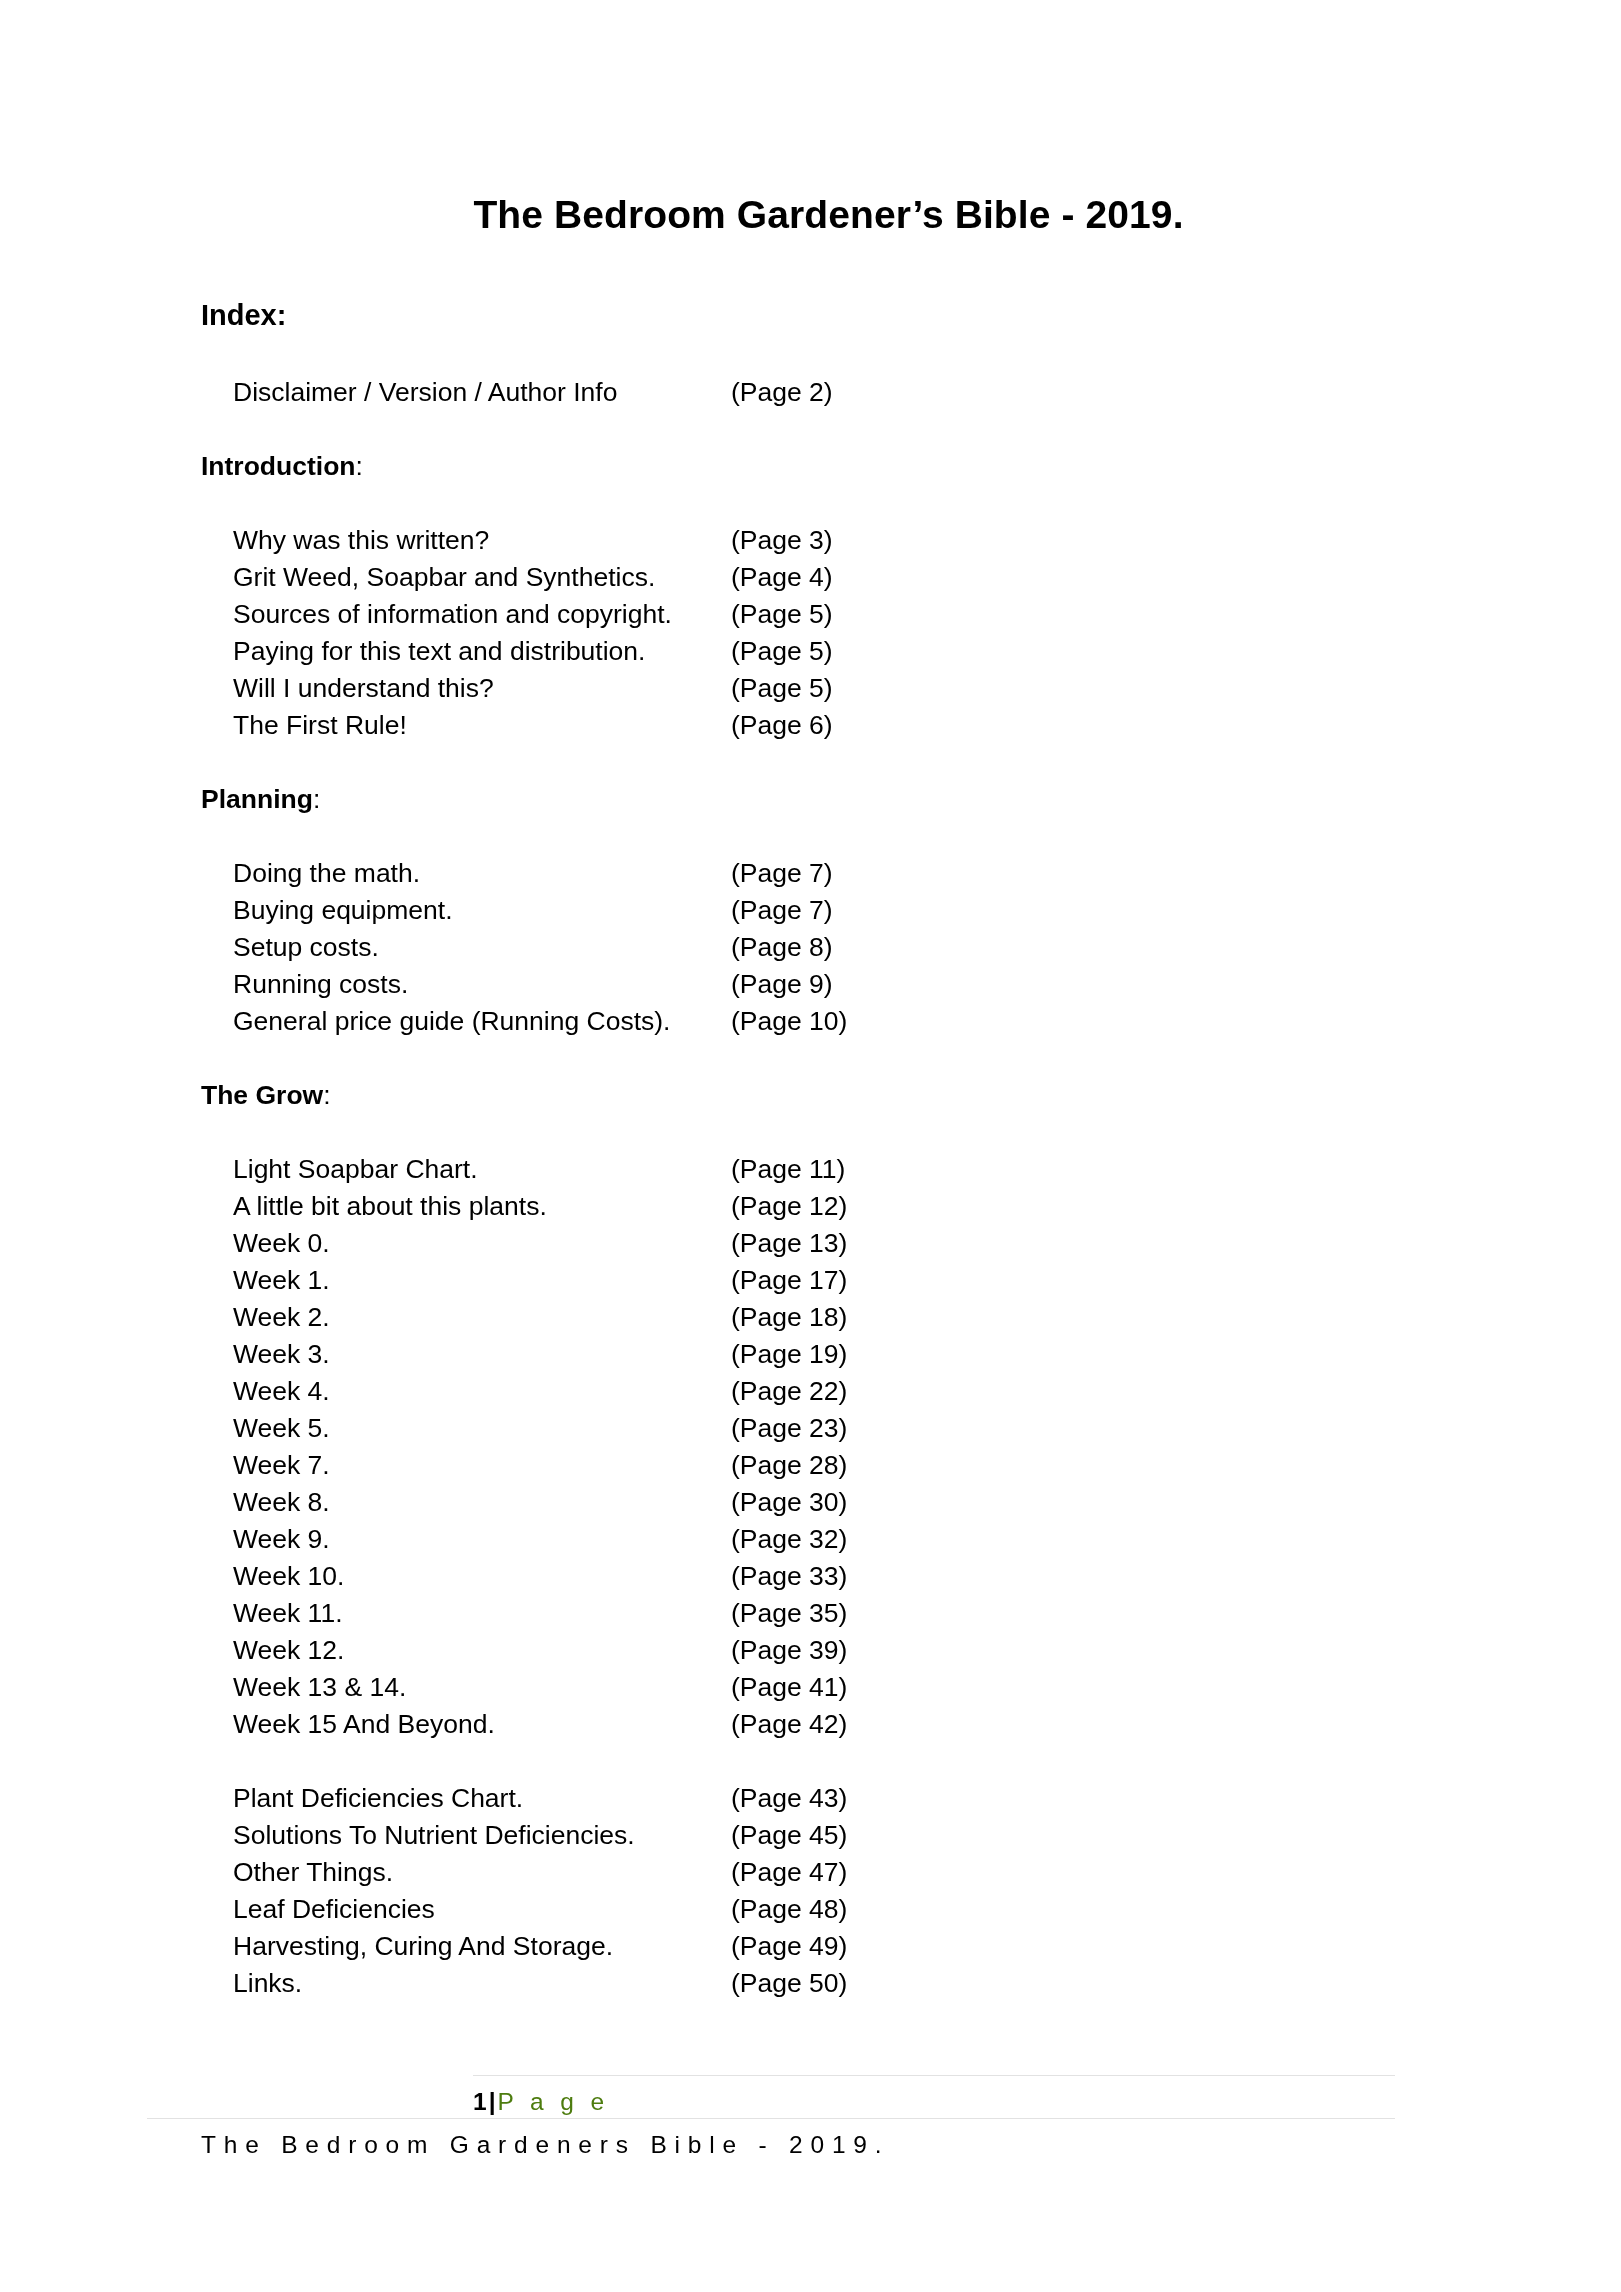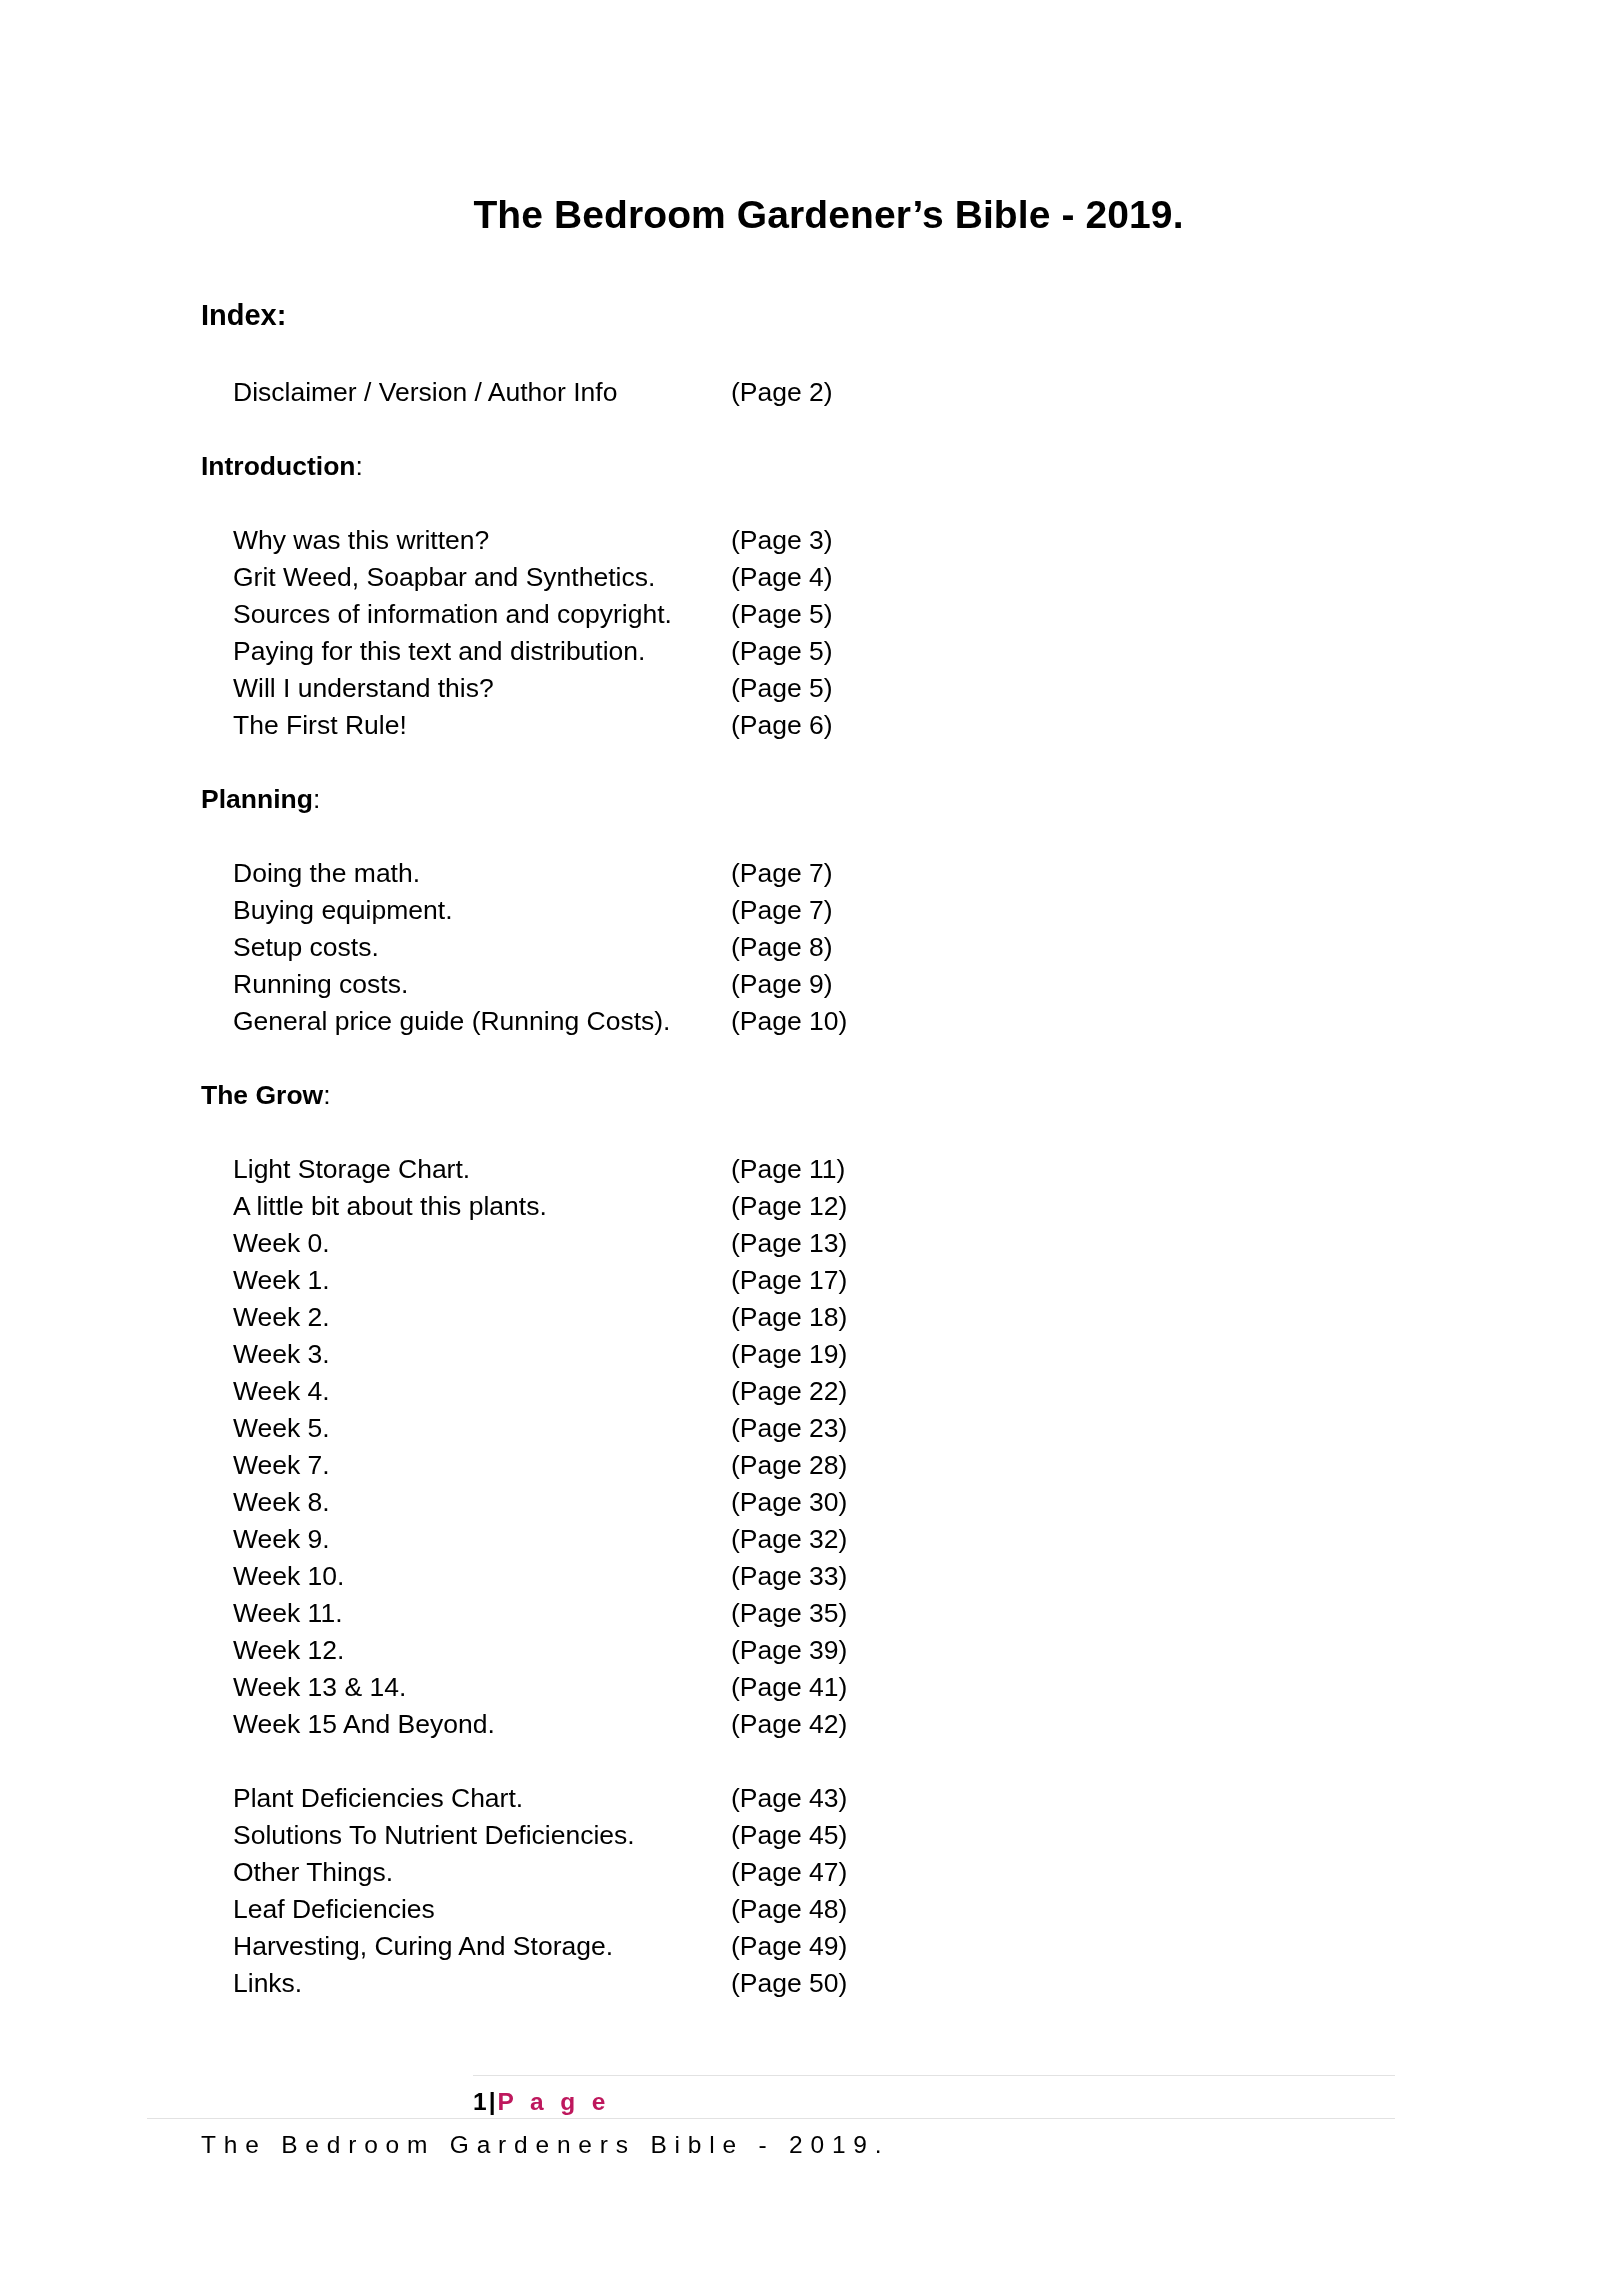--- a/index.html
+++ b/index.html
@@ -107,23 +107,22 @@
   .footer-pagenum .num {
     font-weight: bold;
     color: #000000;
   }
   .footer-pagenum .bar {
     font-weight: bold;
     color: #000000;
     padding: 0 2px;
   }
   .footer-pagenum .word {
-    color: #be185d;
+    color: #4d7c0f;
     letter-spacing: 4.9px;
-    font-weight: bold;
   }
   .footer-rule-bottom {
     position: absolute;
     left: 147px;
     top: 2118px;
     width: 1309px;
     height: 1px;
     background: #e2e2e2;
   }
   .footer-caption {
@@ -193,21 +192,21 @@
     </div>
     <div class="row">
       <span class="title-cell">General price guide (Running Costs).</span><span class="page-cell">(Page 10)</span>
     </div>
     <div class="spacer"></div>
 
     <div class="section-head"><span>The Grow</span><span class="colon">:</span></div>
     <div class="spacer"></div>
 
     <div class="row">
-      <span class="title-cell">Light Storage Chart.</span><span class="page-cell">(Page 11)</span>
+      <span class="title-cell">Light Soapbar Chart.</span><span class="page-cell">(Page 11)</span>
     </div>
     <div class="row">
       <span class="title-cell">A little bit about this plants.</span><span class="page-cell">(Page 12)</span>
     </div>
     <div class="row">
       <span class="title-cell">Week 0.</span><span class="page-cell">(Page 13)</span>
     </div>
     <div class="row">
       <span class="title-cell">Week 1.</span><span class="page-cell">(Page 17)</span>
     </div>

